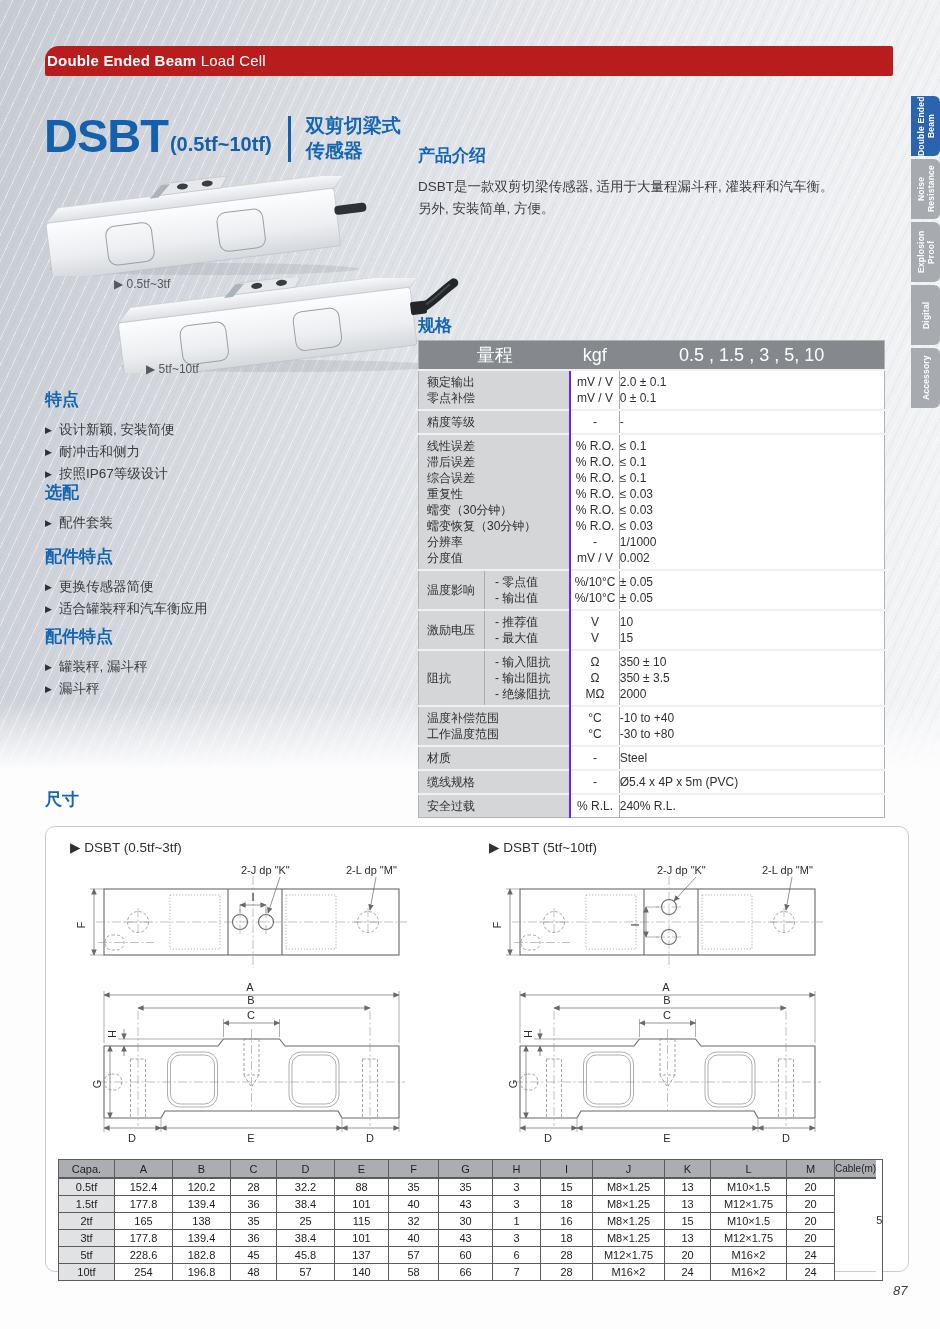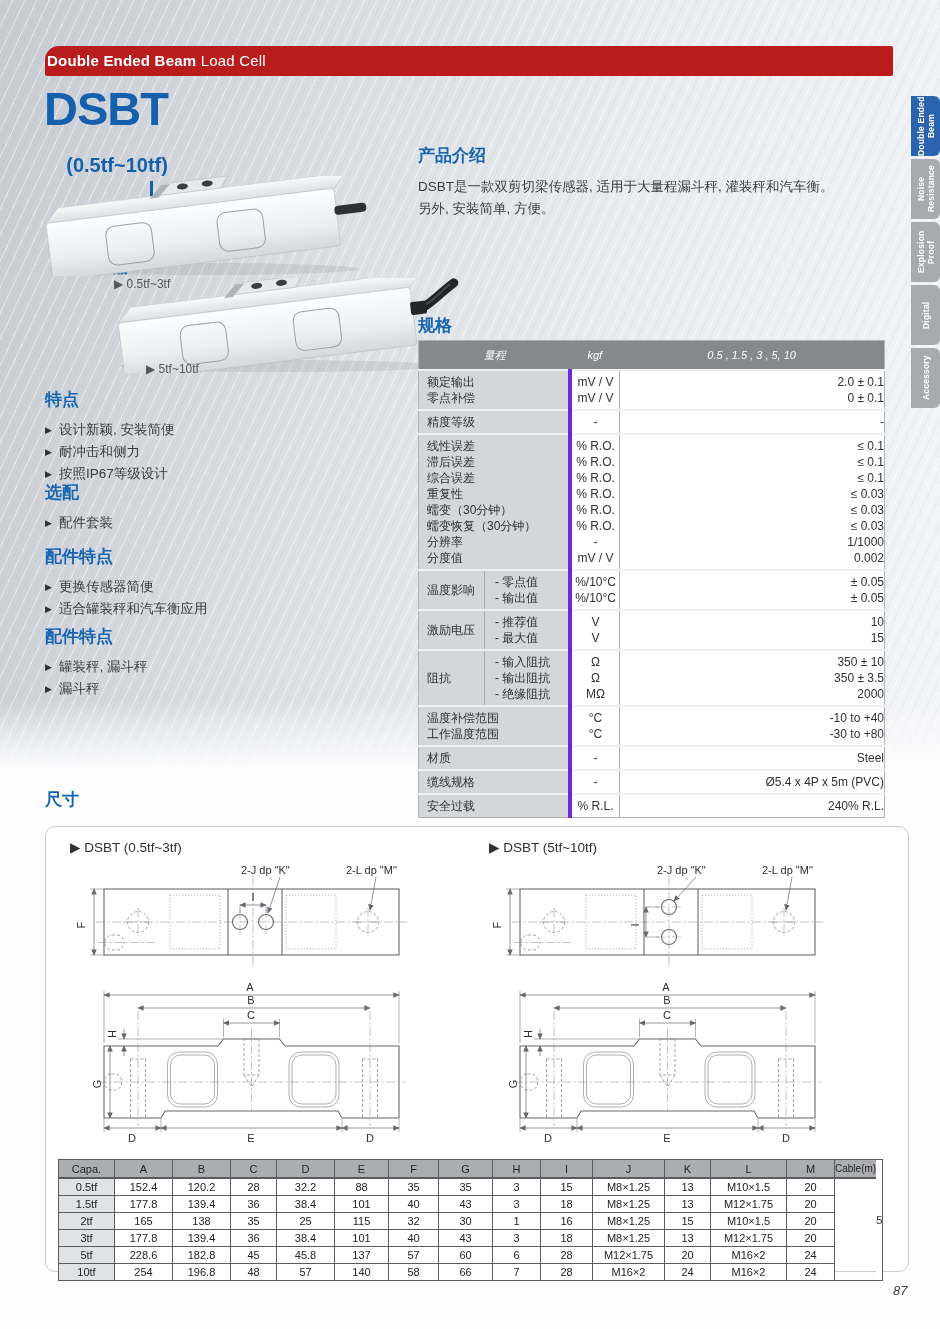--- a/index.html
+++ b/index.html
@@ -22,21 +22,21 @@
     background:linear-gradient(rgba(253,253,254,0),#fdfdfe);}
   
   .topbar{
     position:absolute;left:45px;top:46px;width:848px;height:30px;
     background:#b91c1c;border-radius:14px 2px 2px 2px;
     color:#fff;font-size:15px;line-height:30px;padding-left:2px;box-sizing:border-box;
     letter-spacing:.2px;
   }
   .topbar b{font-weight:bold;}
   
-  .brand{position:absolute;left:44px;top:85px;display:flex;align-items:flex-end;flex-direction:column;}
+  .brand{position:absolute;left:44px;top:112px;display:flex;align-items:flex-start;}
   .brand .model{font-size:47px;font-weight:bold;color:#1560ac;line-height:48px;letter-spacing:-1px;}
   .brand .range{font-size:20px;font-weight:bold;color:#1560ac;margin-top:21px;margin-left:2px;}
   .brand .vbar{width:3px;height:46px;background:#1560ac;margin:4px 15px 0 16px;}
   .brand .cn{font-size:19px;font-weight:600;color:#1565b0;line-height:25px;margin-top:1px;}
   
   .tabs{position:absolute;top:96px;right:0;display:flex;flex-direction:column;gap:3px;z-index:5;}
   .vtab{
     width:29px;height:60px;background:#a7abb0;border-radius:6px 0 0 6px;
     color:#fff;font-size:8.5px;font-weight:600;
     writing-mode:vertical-rl;transform:rotate(180deg);
@@ -57,28 +57,28 @@
   .intro h3{margin:0 0 9px 0;font-size:17px;color:#1565b0;font-weight:bold;}
   .intro p{margin:0;font-size:13.5px;color:#3b3d40;line-height:22px;}
   
   .spec-h{position:absolute;left:418px;top:314px;font-size:17px;color:#1565b0;font-weight:bold;}
   table.spec{
     position:absolute;left:418px;top:340px;width:467px;
     border-collapse:collapse;font-size:12px;color:#2e3033;background:#fff;
     border:1px solid #b0b3b6;
   }
   table.spec th{
-    background:#85898d;color:#fff;font-weight:normal;font-size:11px;
-    height:26px;text-align:center;border-bottom:2px solid #eef0f2;font-style:italic;
+    background:#85898d;color:#fff;font-weight:normal;font-size:18px;
+    height:26px;text-align:center;border-bottom:2px solid #eef0f2;
   }
   table.spec td{border-top:2px solid #eef0f2;padding:3px 0;vertical-align:middle;}
   table.spec td.lbl{background:#d4d6d8;text-align:left;padding-left:8px;}
   table.spec td.sub{background:#d4d6d8;text-align:left;padding-left:10px;border-left:1px solid #aaadb0;}
-  table.spec td.unit{text-align:center;border-left:4px solid #6d28d9;}
-  table.spec td.val{text-align:right;border-left:1px solid #aaadb0;border-radius:9px;}
+  table.spec td.unit{text-align:center;border-left:2px solid #6d28d9;}
+  table.spec td.val{text-align:left;border-left:1px solid #aaadb0;border-radius:9px;}
   table.spec .line{line-height:16px;white-space:nowrap;}
   
   .size-h{position:absolute;left:45px;top:788px;font-size:17px;color:#1565b0;font-weight:bold;}
   .size-box{
     position:absolute;left:45px;top:826px;width:864px;height:446px;
     border:1.5px solid #c9cbcd;border-radius:10px;background:#fff;box-sizing:border-box;
   }
   .dtitle{position:absolute;font-size:13.5px;color:#2e3033;}
   svg.draw{position:absolute;}
   svg.draw text{font-size:11px;fill:#2b2d30;font-family:"Liberation Sans","DejaVu Sans",sans-serif;}

